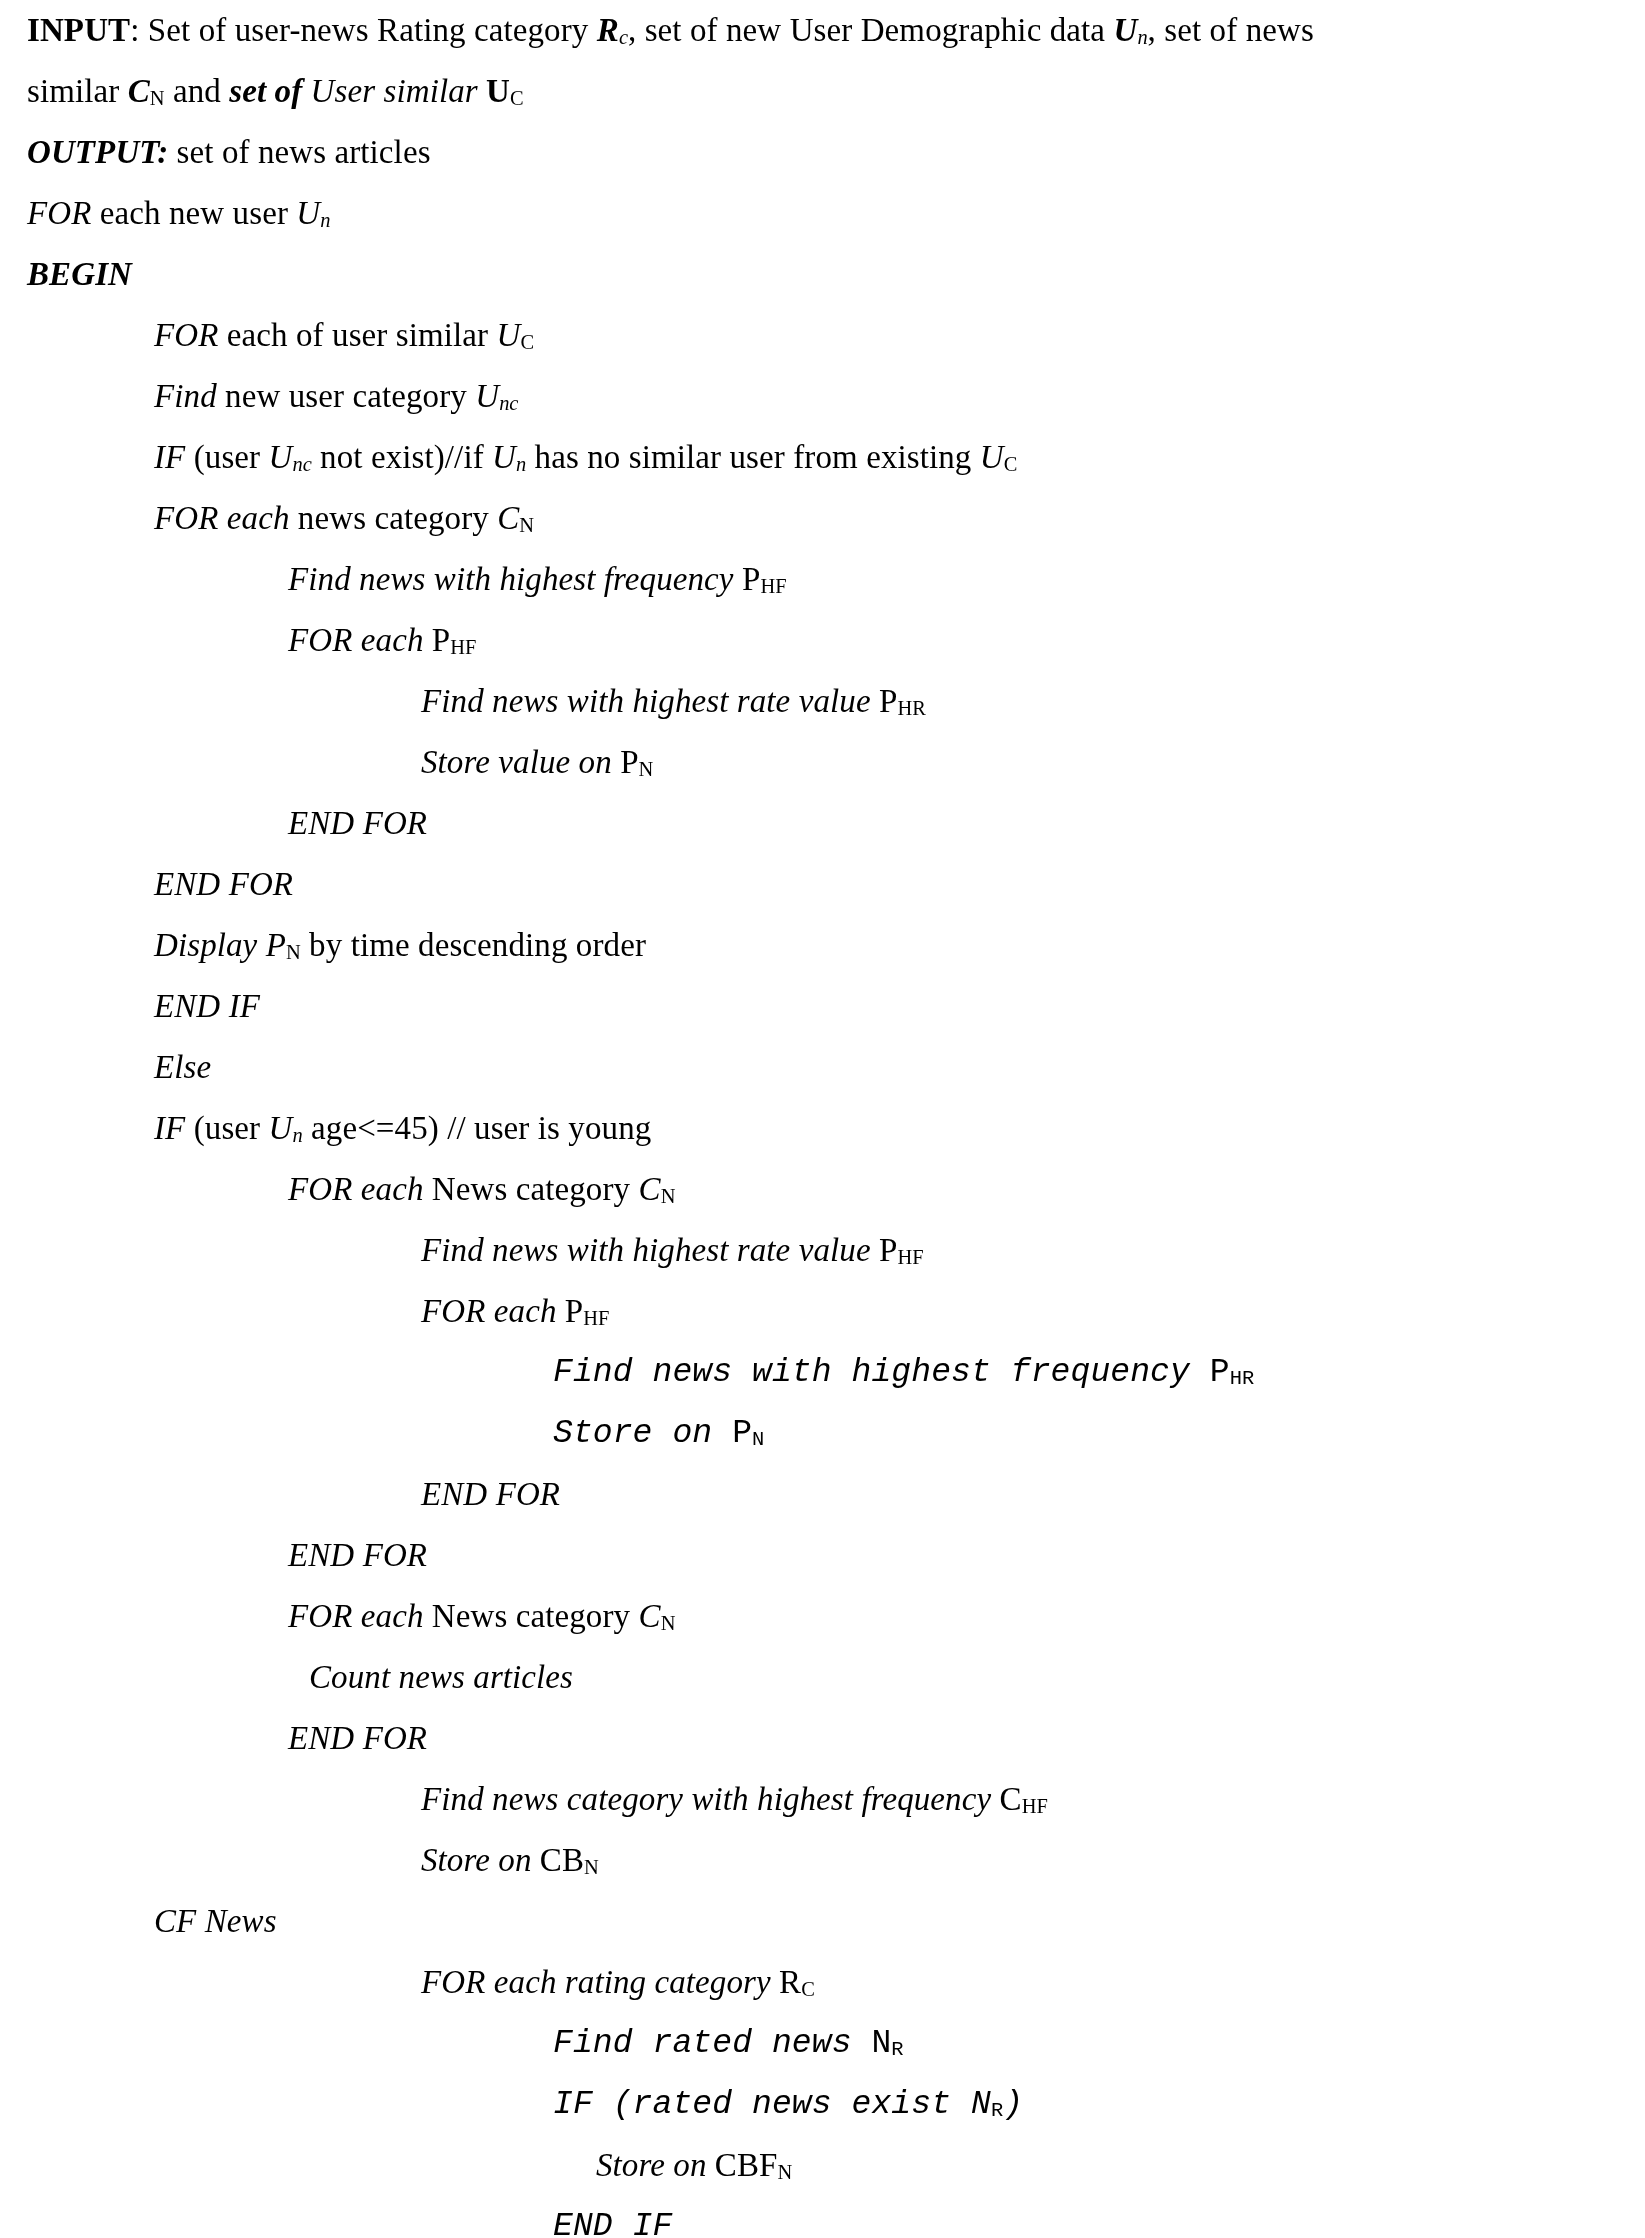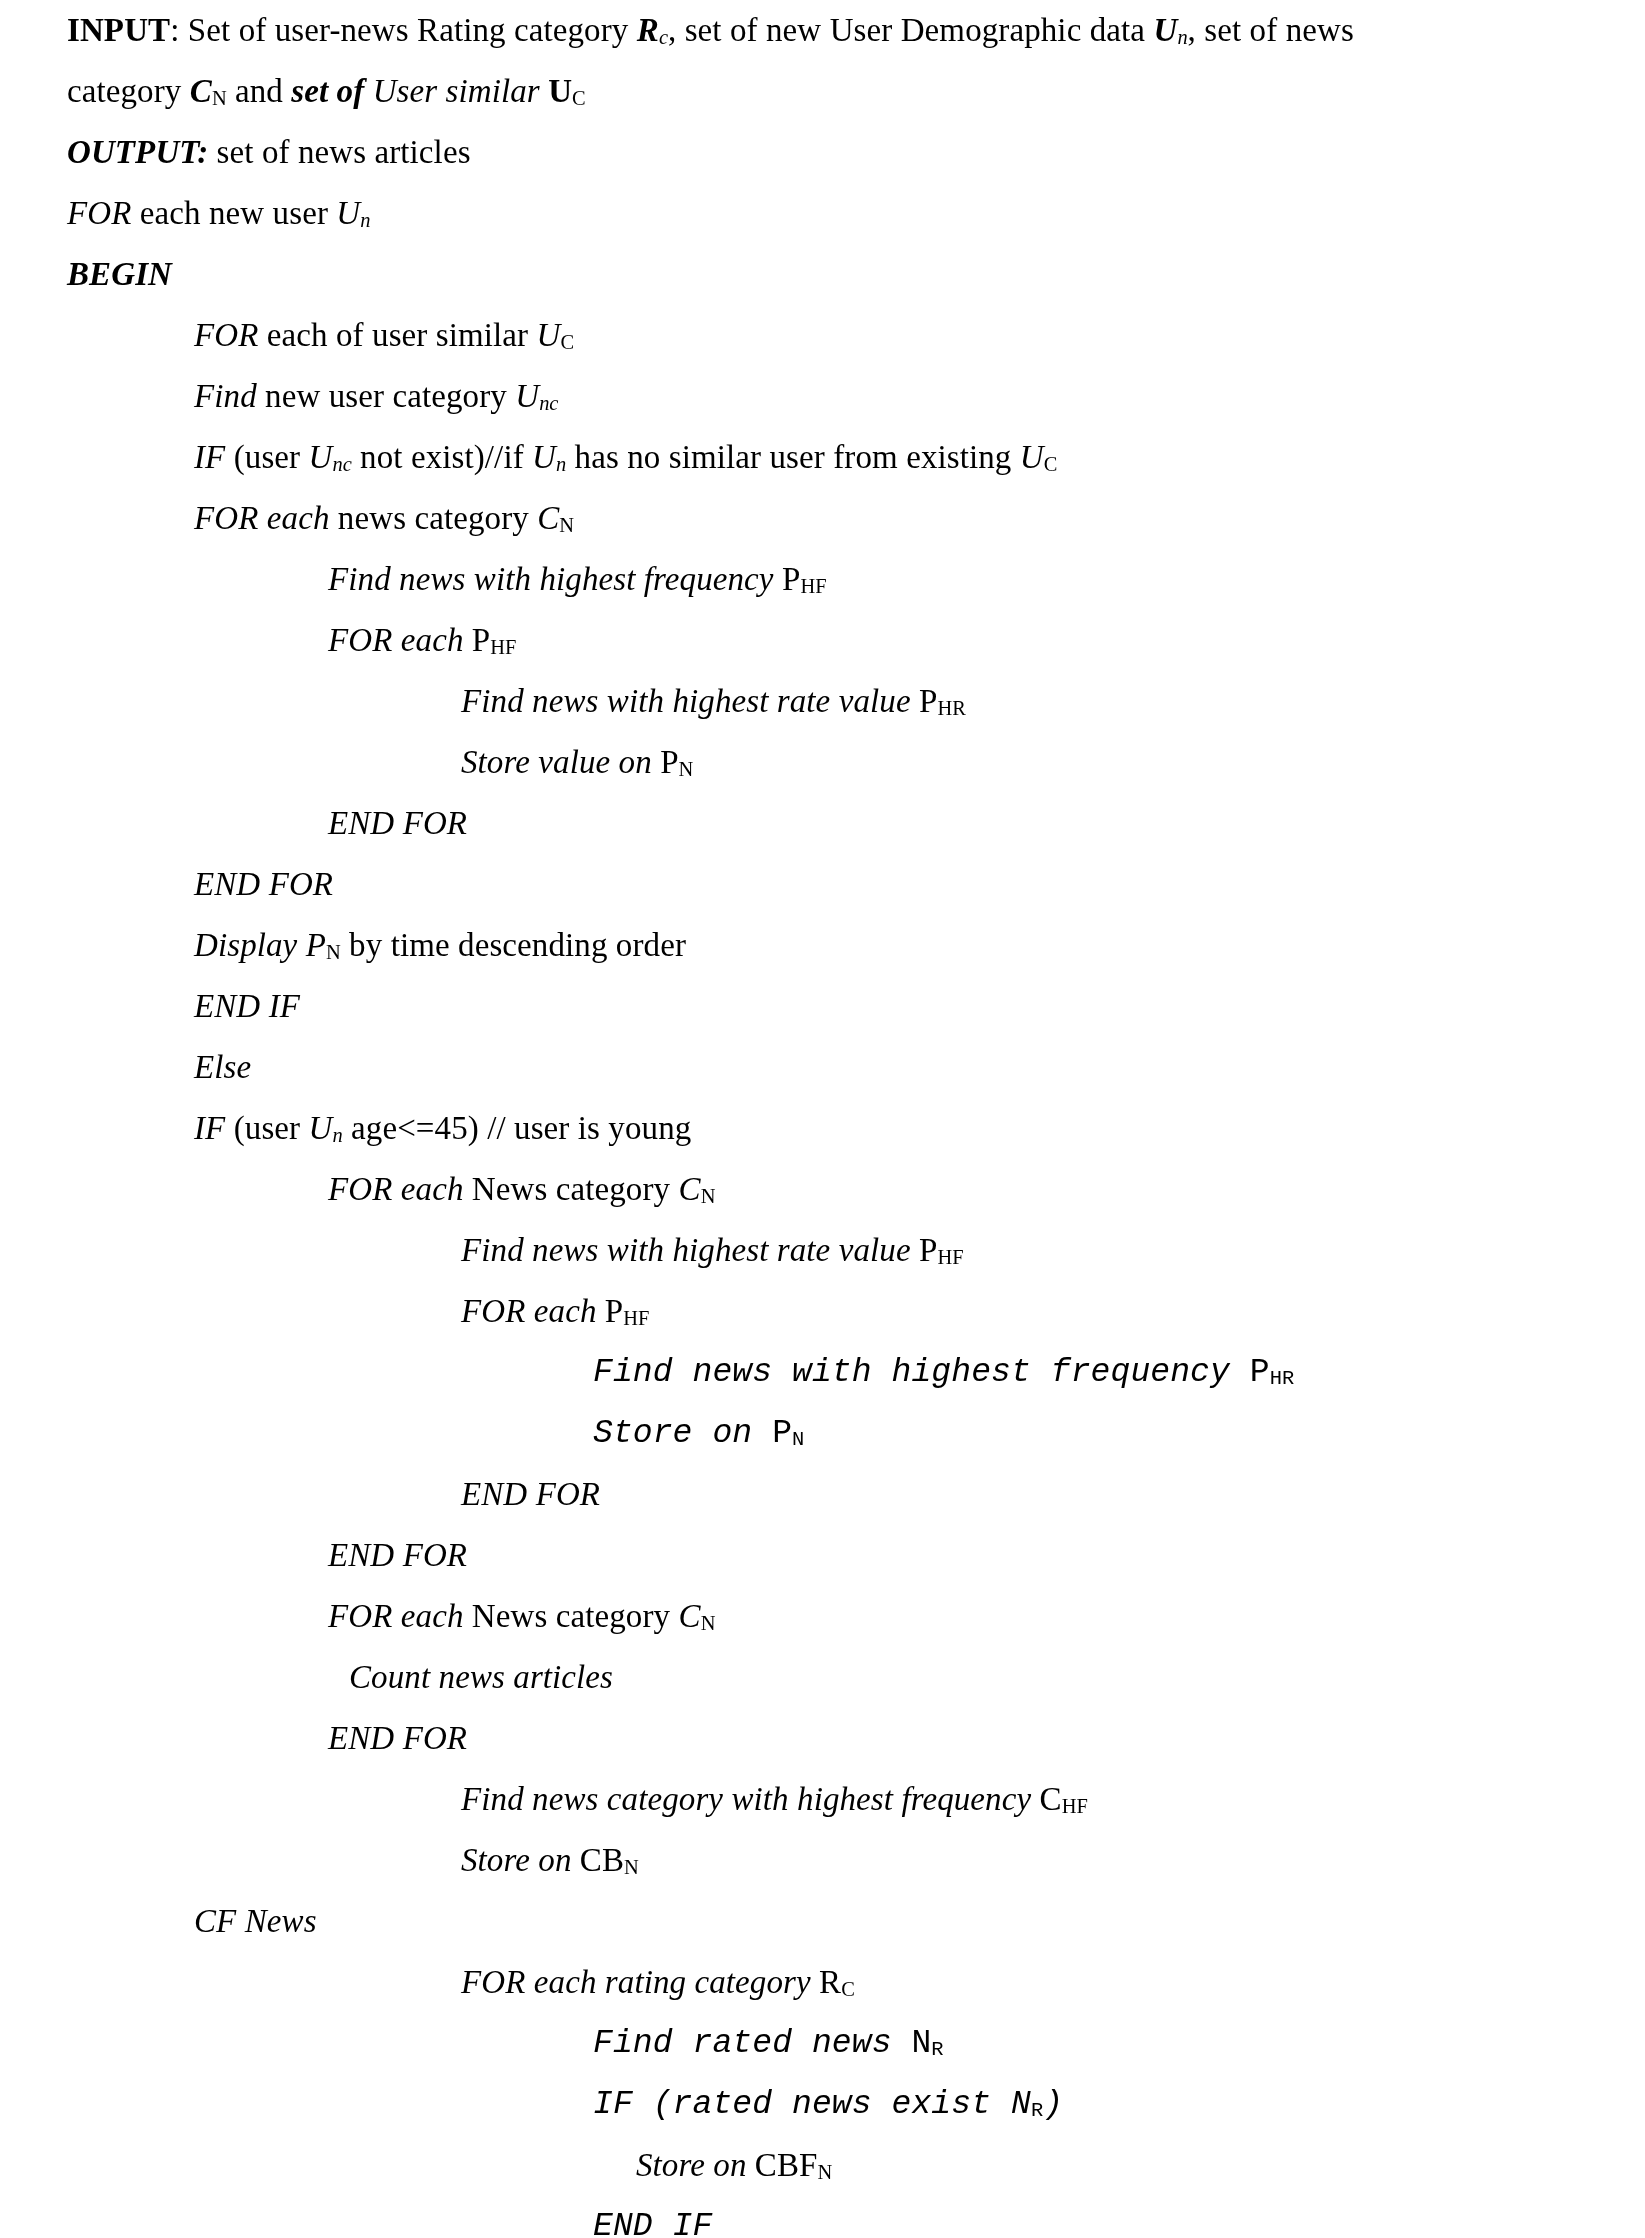--- a/index.html
+++ b/index.html
@@ -20,21 +20,20 @@
     height: 2296px;
     padding: 0px 0 0 27px;
     background: #ffffff;
   }
   .line {
     display: block;
     white-space: nowrap;
     font-size: 33px;
     line-height: 61px;
     letter-spacing: 0.1px;
-    margin-left: 40px;
   }
   
   .ind0  { padding-left: 0px; }
   .ind1  { padding-left: 127px; }
   .ind2  { padding-left: 261px; }
   .ind3  { padding-left: 394px; }
   .ind4  { padding-left: 526px; font-family: Liberation Mono, monospace; }
   .ind2h { padding-left: 282px; }
   .ind4h { padding-left: 569px; }
 
@@ -62,21 +61,21 @@
 </head>
 <body>
 
 <div id="pseudocode-page">
 
   <div class="line ind0">
     <span class="roman bold">INPUT</span><span class="roman">: </span><span class="roman">Set of user-news Rating category </span><span class="bi">R</span><sub class="sbi">c</sub><span class="roman">, set of new User Demographic data </span><span class="bi">U</span><sub class="sbi">n</sub><span class="roman">, set of news</span>
   </div>
 
   <div class="line ind0">
-    <span class="roman">category </span><span class="bi">C</span><sub class="sb">N</sub><span class="roman"> and </span><span class="bi">set of</span><span class="ital"> User similar </span><span class="bold">U</span><sub class="sb">C</sub>
+    <span class="roman">similar </span><span class="bi">C</span><sub class="sb">N</sub><span class="roman"> and </span><span class="bi">set of</span><span class="ital"> User similar </span><span class="bold">U</span><sub class="sb">C</sub>
   </div>
 
   <div class="line ind0">
     <span class="bi">OUTPUT</span><span class="bi">: </span><span class="roman">set of news articles</span>
   </div>
 
   <div class="line ind0">
     <span class="ital">FOR</span><span class="roman"> each new user </span><span class="ital">U</span><sub class="sbi">n</sub>
   </div>
 

